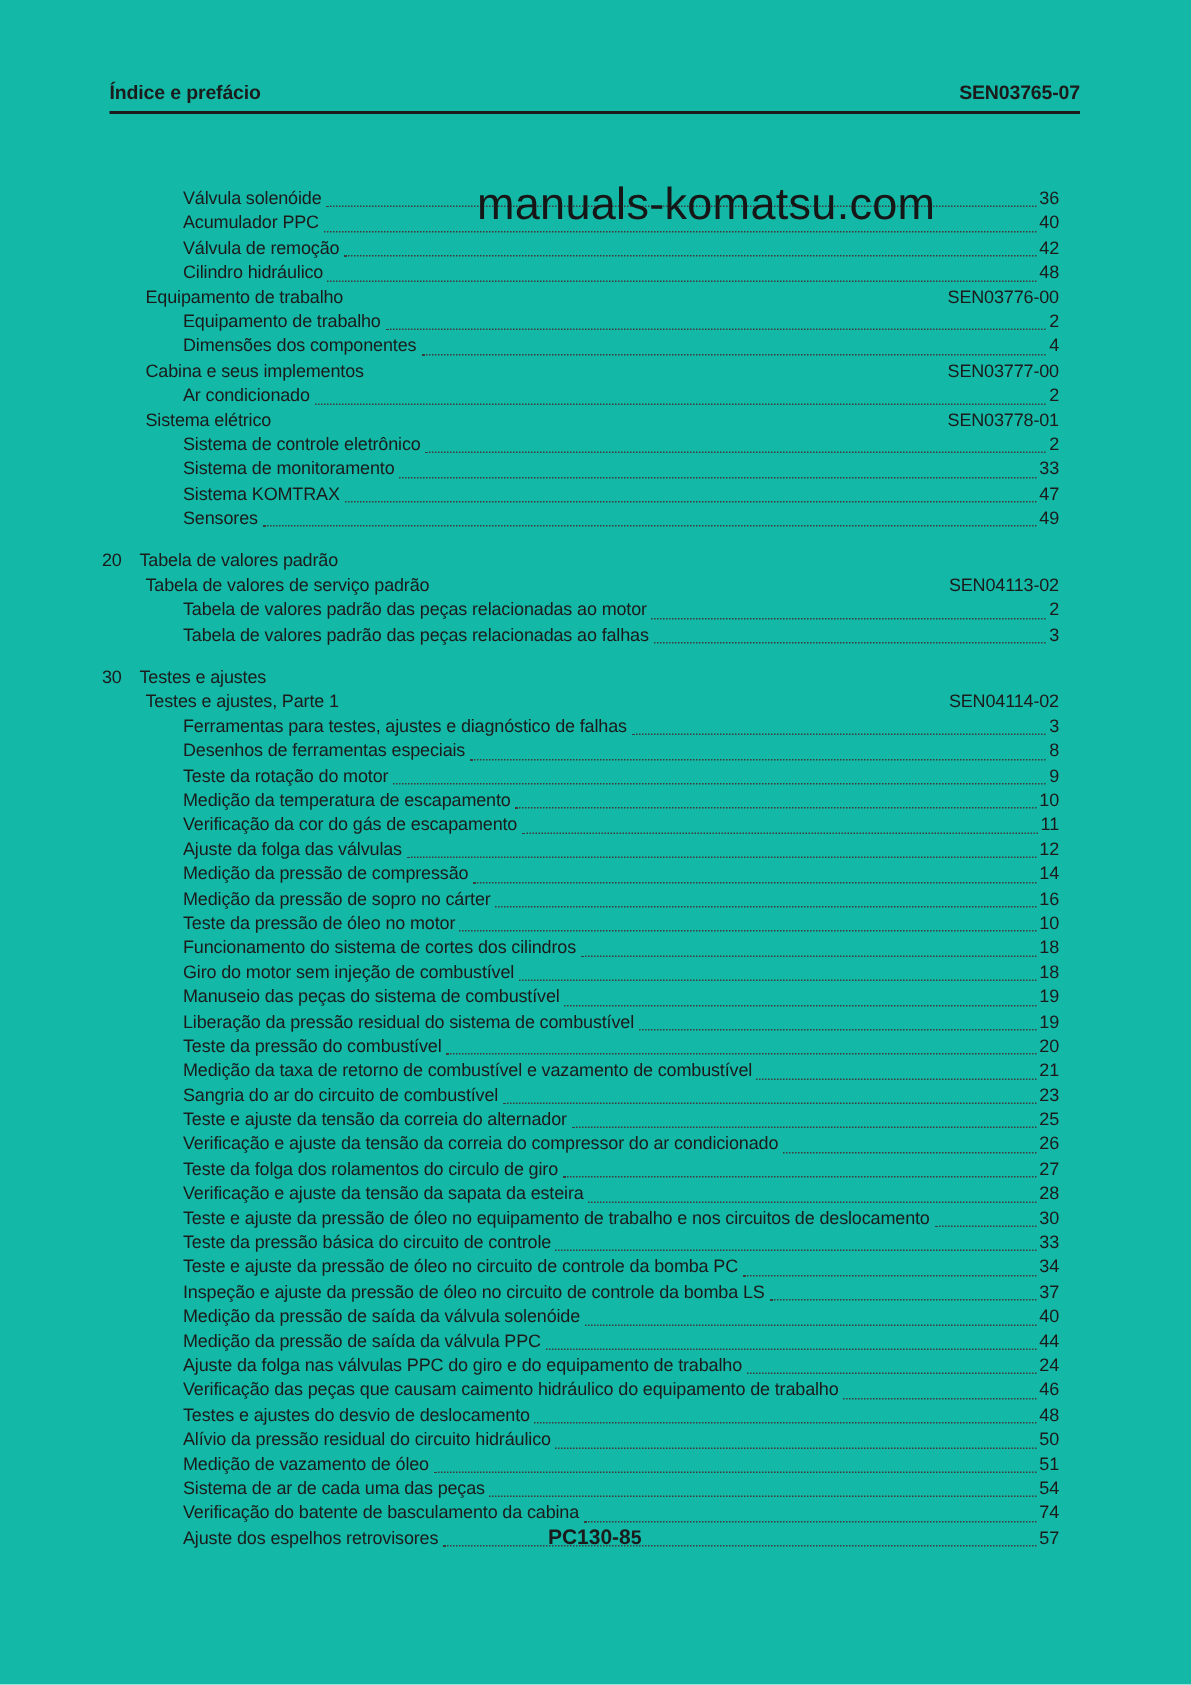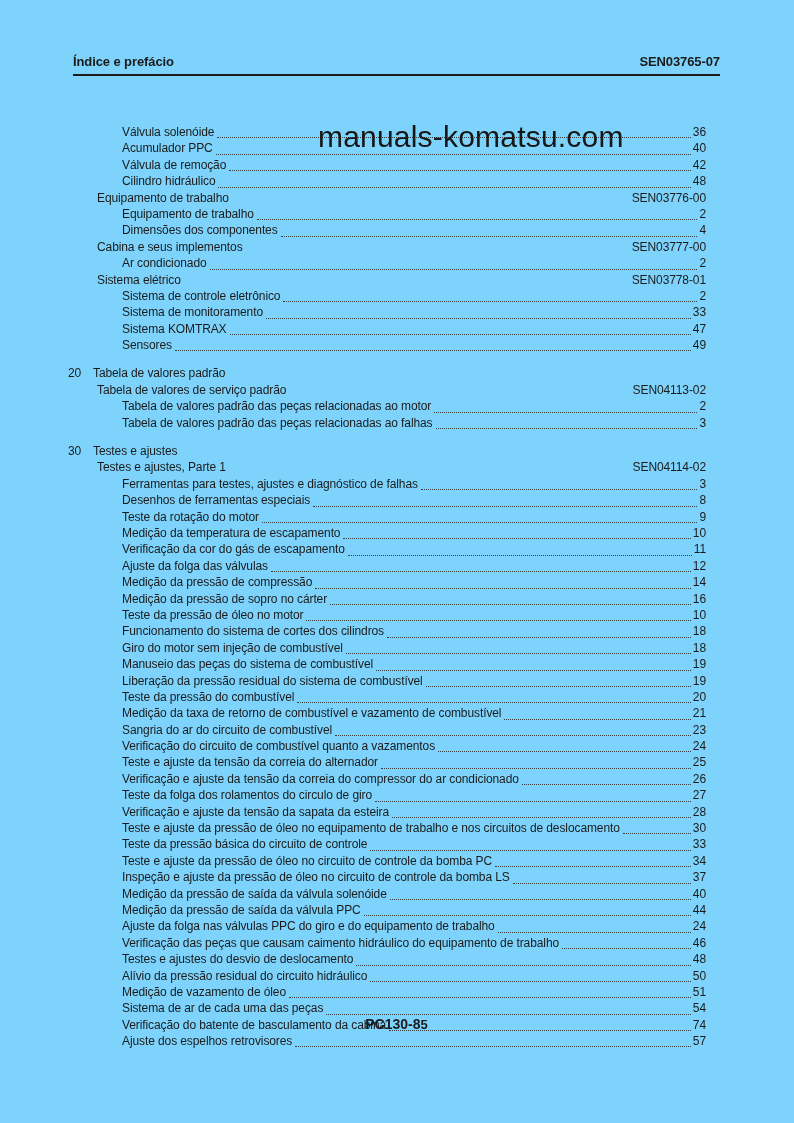--- a/index.html
+++ b/index.html
@@ -1,20 +1,20 @@
 <!DOCTYPE html>
 <html><head>
 <meta charset="utf-8">
 <style>
   html,body{margin:0;padding:0;background:#ffffff;}
   .page{
     position:relative;
     width:794px;height:1123px;
     box-sizing:border-box;
-    background:#7dd3fc;
+    background:#14b8a6;
     font-family:"Liberation Sans", sans-serif;
     color:#1b1b1b;
     overflow:hidden;
   }
   .header{
     position:absolute;left:73px;right:74px;top:54px;
     display:flex;justify-content:space-between;align-items:baseline;
     font-size:13px;font-weight:bold;letter-spacing:-0.1px;
     border-bottom:2px solid #1b1b1b;
     padding-bottom:5px;
@@ -231,25 +231,20 @@
         <span class="label">Medição da taxa de retorno de combustível e vazamento de combustível</span>
         <span class="leader"></span>
         <span class="pg">21</span>
       </div>
       <div class="row entry">
         <span class="label">Sangria do ar do circuito de combustível</span>
         <span class="leader"></span>
         <span class="pg">23</span>
       </div>
       <div class="row entry">
-        <span class="label">Verificação do circuito de combustível quanto a vazamentos</span>
-        <span class="leader"></span>
-        <span class="pg">24</span>
-      </div>
-      <div class="row entry">
         <span class="label">Teste e ajuste da tensão da correia do alternador</span>
         <span class="leader"></span>
         <span class="pg">25</span>
       </div>
       <div class="row entry">
         <span class="label">Verificação e ajuste da tensão da correia do compressor do ar condicionado</span>
         <span class="leader"></span>
         <span class="pg">26</span>
       </div>
       <div class="row entry">

